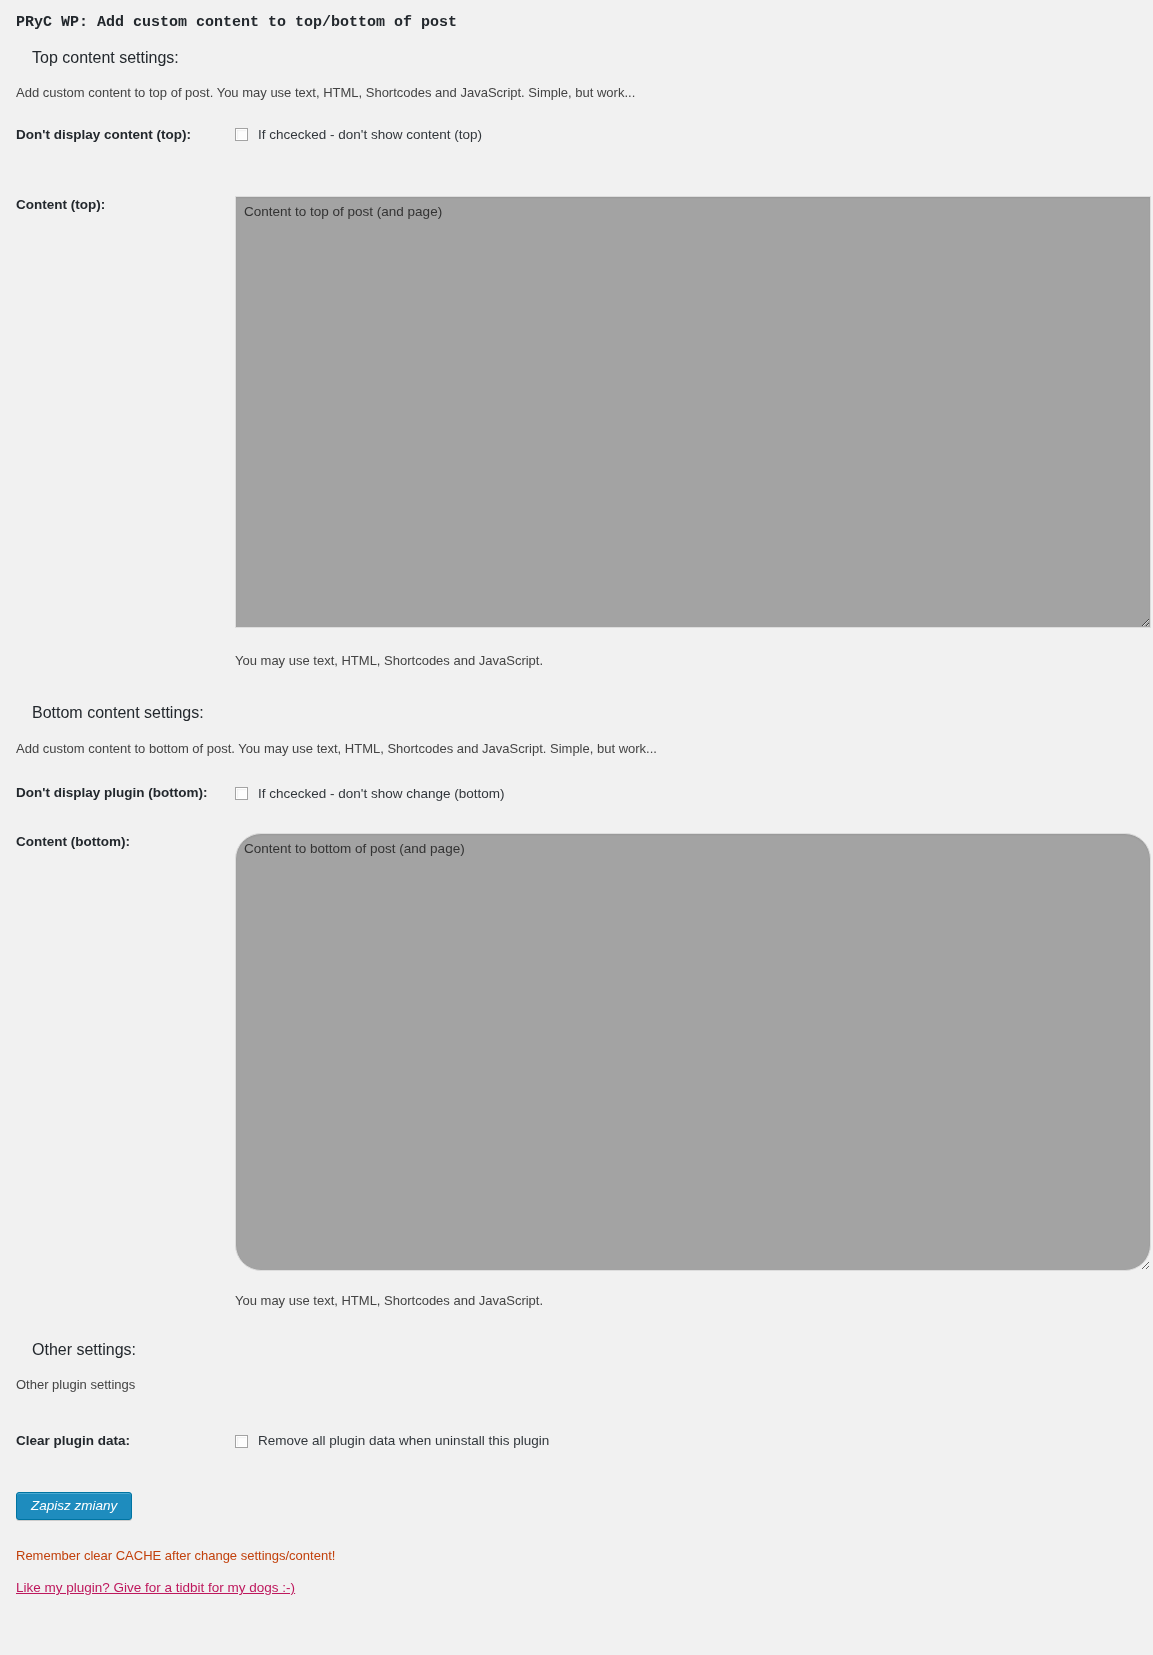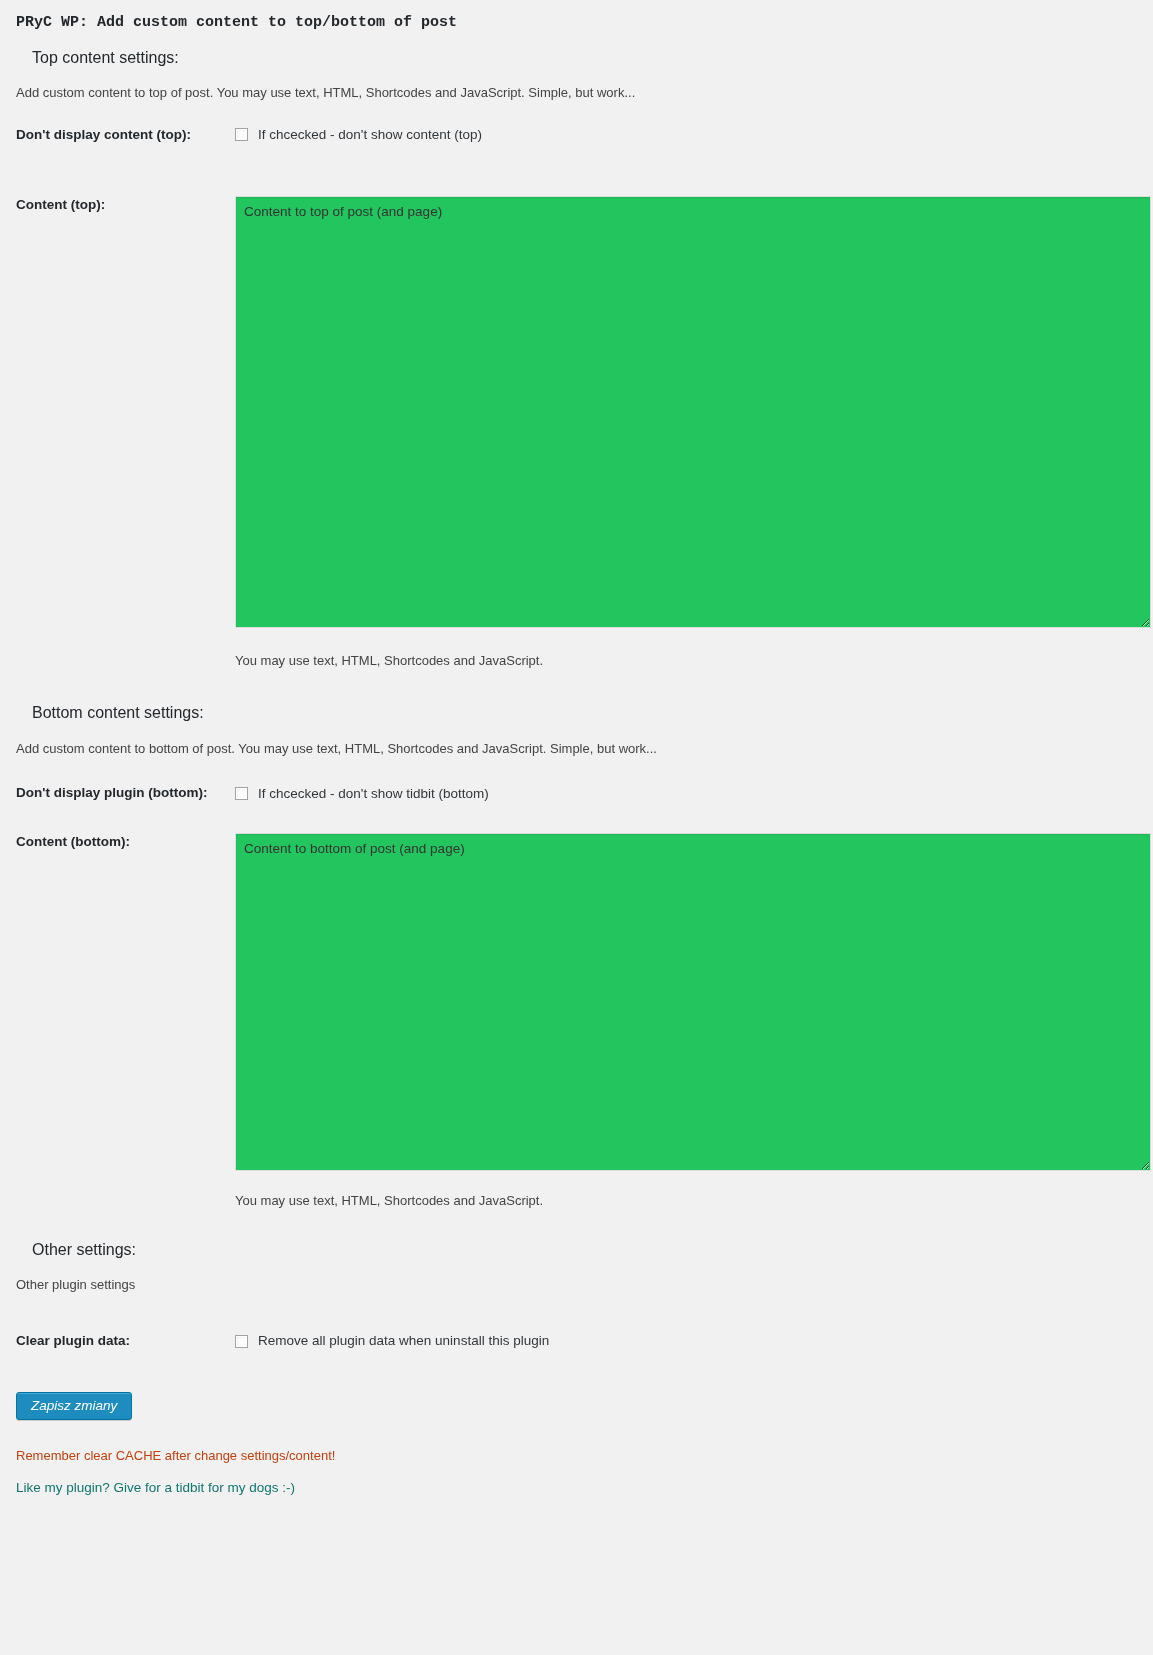--- a/index.html
+++ b/index.html
@@ -77,31 +77,31 @@
   .checkbox-label {
     font-size: 13.5px;
     color: #32373c;
     line-height: 1.3;
   }
   textarea.content-area {
     display: block;
     width: 916px;
     padding: 6px 8px;
     border: 1px solid #dddddd;
-    background: #22c55e;
+    background: #a3a3a3;
     box-shadow: inset 0 1px 2px rgba(0,0,0,0.07);
     font-family: inherit;
     font-size: 13.5px;
     line-height: 1.4;
     color: #333;
     resize: vertical;
     outline: none;
   }
   .ta-top    { height: 432px; }
-  .ta-bottom { height: 338px; }
+  .ta-bottom { height: 438px; border-radius: 26px; }
   .field-help {
     margin: 25px 0 0;
     color: #444;
   }
   .field-help.fh-bottom { margin-top: 22px; }
   .submit-row { margin-top: 42px; }
   .button-primary {
     display: inline-block;
     height: 28px;
     line-height: 26px;
@@ -115,21 +115,22 @@
     font-size: 13.5px;
     cursor: pointer;
     font-style: italic;
   }
   .cache-note {
     margin: 28px 0 16px;
     color: #c2410c;
   }
   .donate-row { margin: 17px 0 0; }
   .donate-link {
-    color: #0f766e;
+    color: #be185d;
+    text-decoration: underline;
     font-size: 13.5px;
     cursor: pointer;
   }
 </style>
 </head>
 <body>
 
 <div class="wrap">
 
   <h2 class="page-title">PRyC WP: Add custom content to top/bottom of post</h2>
@@ -153,21 +154,21 @@
     </div>
   </div>
 
   <h3 class="section-heading sh-bottom">Bottom content settings:</h3>
   <p class="section-desc">Add custom content to bottom of post. You may use text, HTML, Shortcodes and JavaScript. Simple, but work...</p>
 
   <div class="field-row row-check-bottom">
     <div class="field-label">Don't display plugin (bottom):</div>
     <label class="checkbox-field">
       <input type="checkbox" style="">
-      <span class="checkbox-label">If chcecked - don't show tidbit (bottom)</span>
+      <span class="checkbox-label">If chcecked - don't show change (bottom)</span>
     </label>
   </div>
 
   <div class="field-row row-content-bottom top-align">
     <div class="field-label">Content (bottom):</div>
     <div>
       <textarea class="content-area ta-bottom" style="">Content to bottom of post (and page)</textarea>
       <p class="field-help fh-bottom">You may use text, HTML, Shortcodes and JavaScript.</p>
     </div>
   </div>

